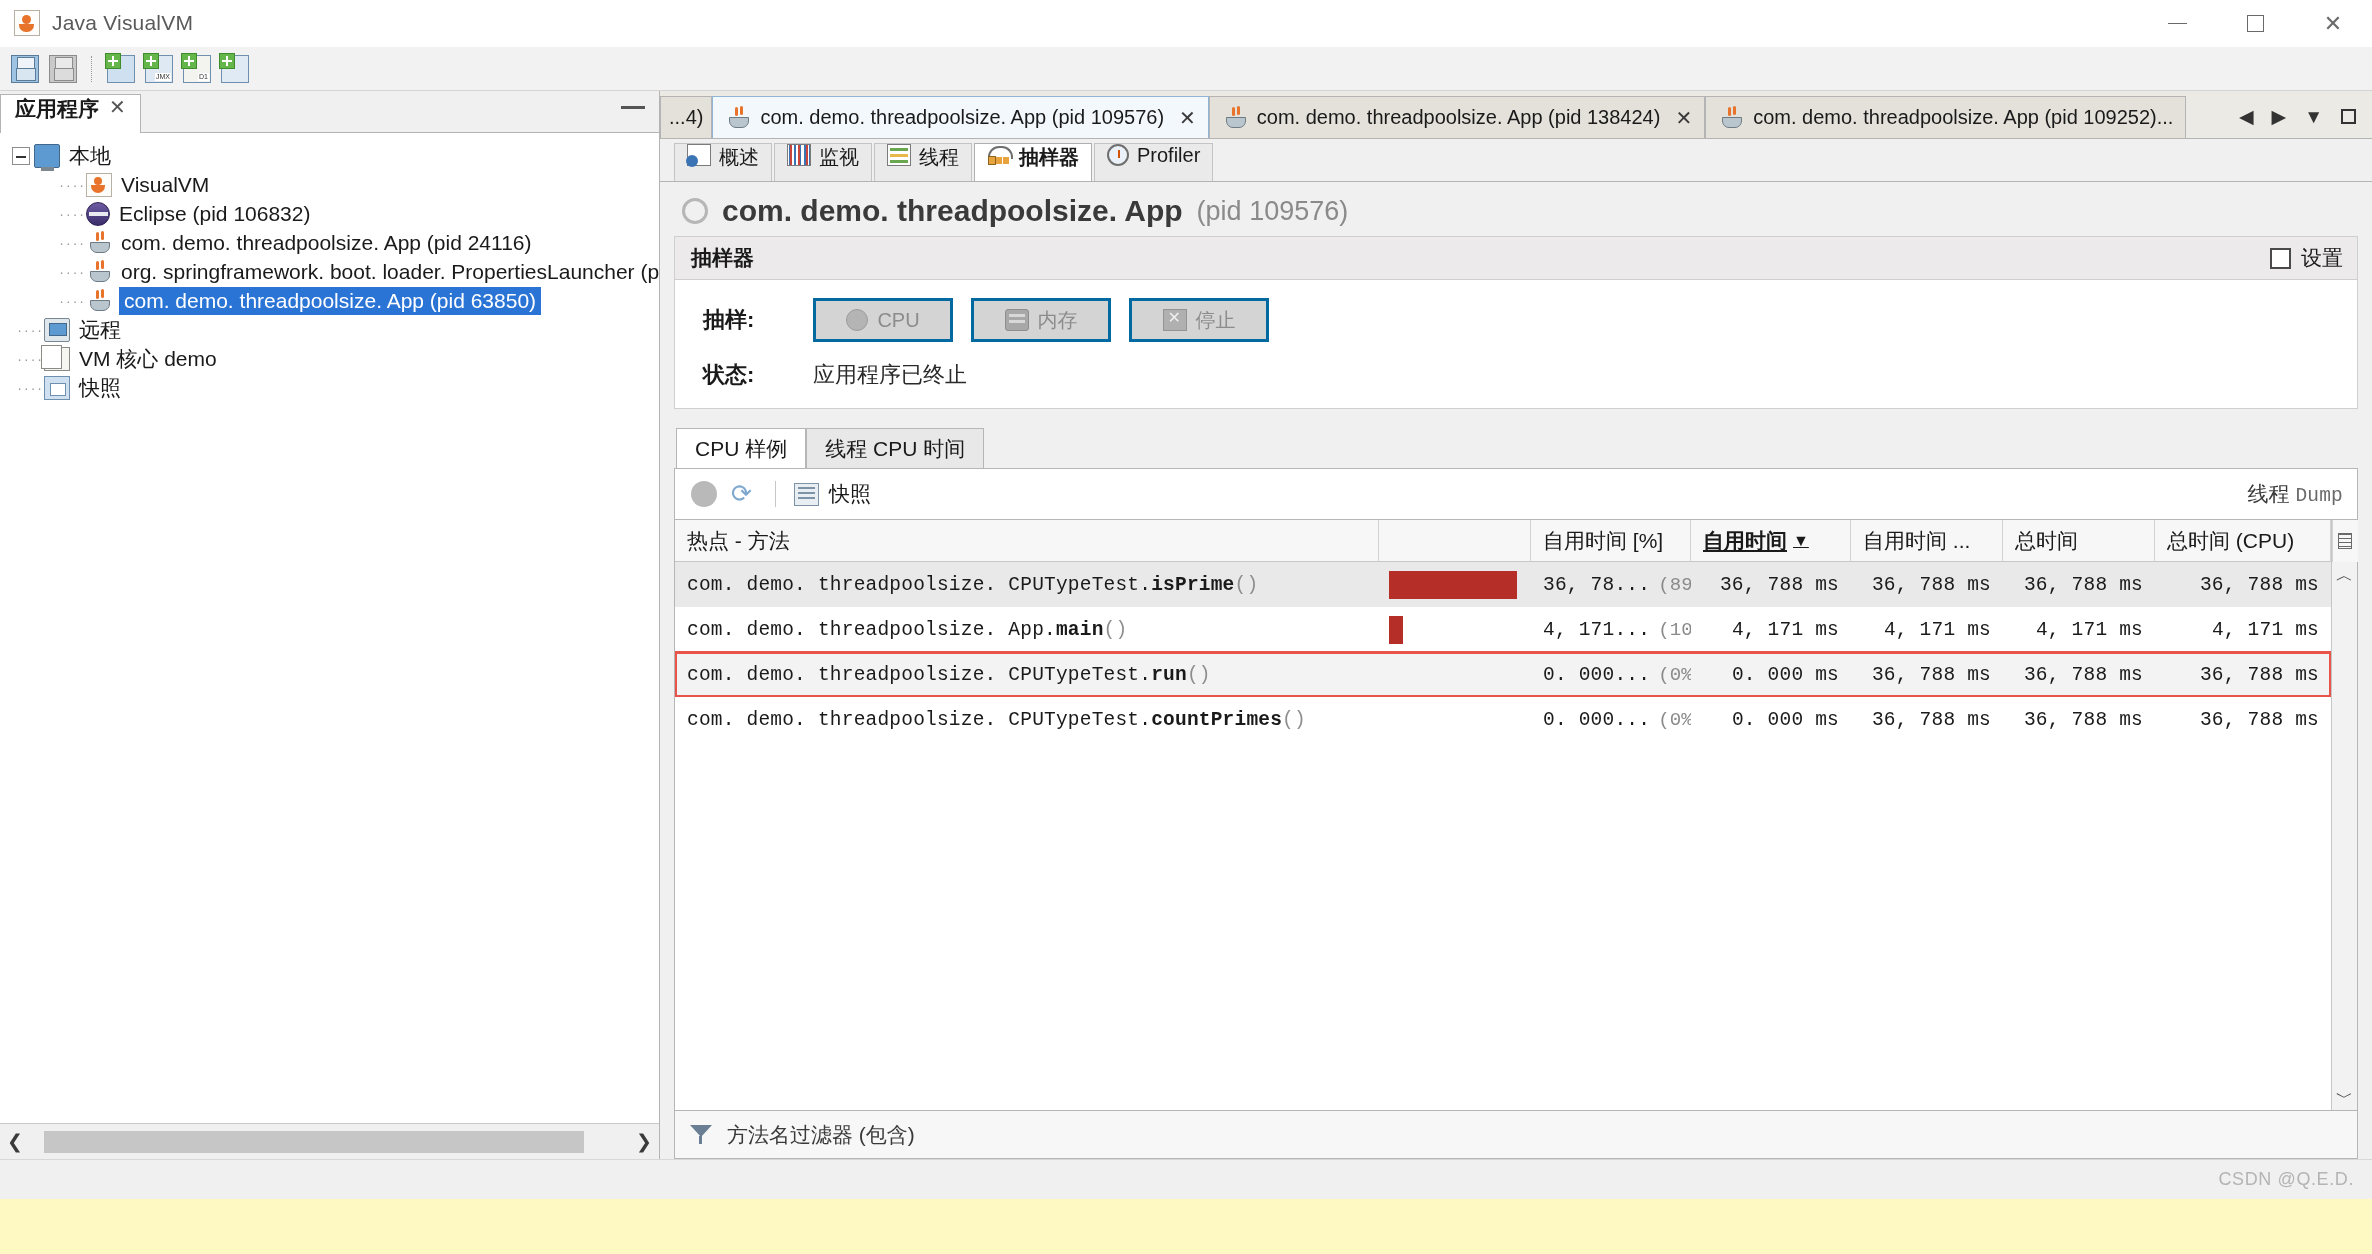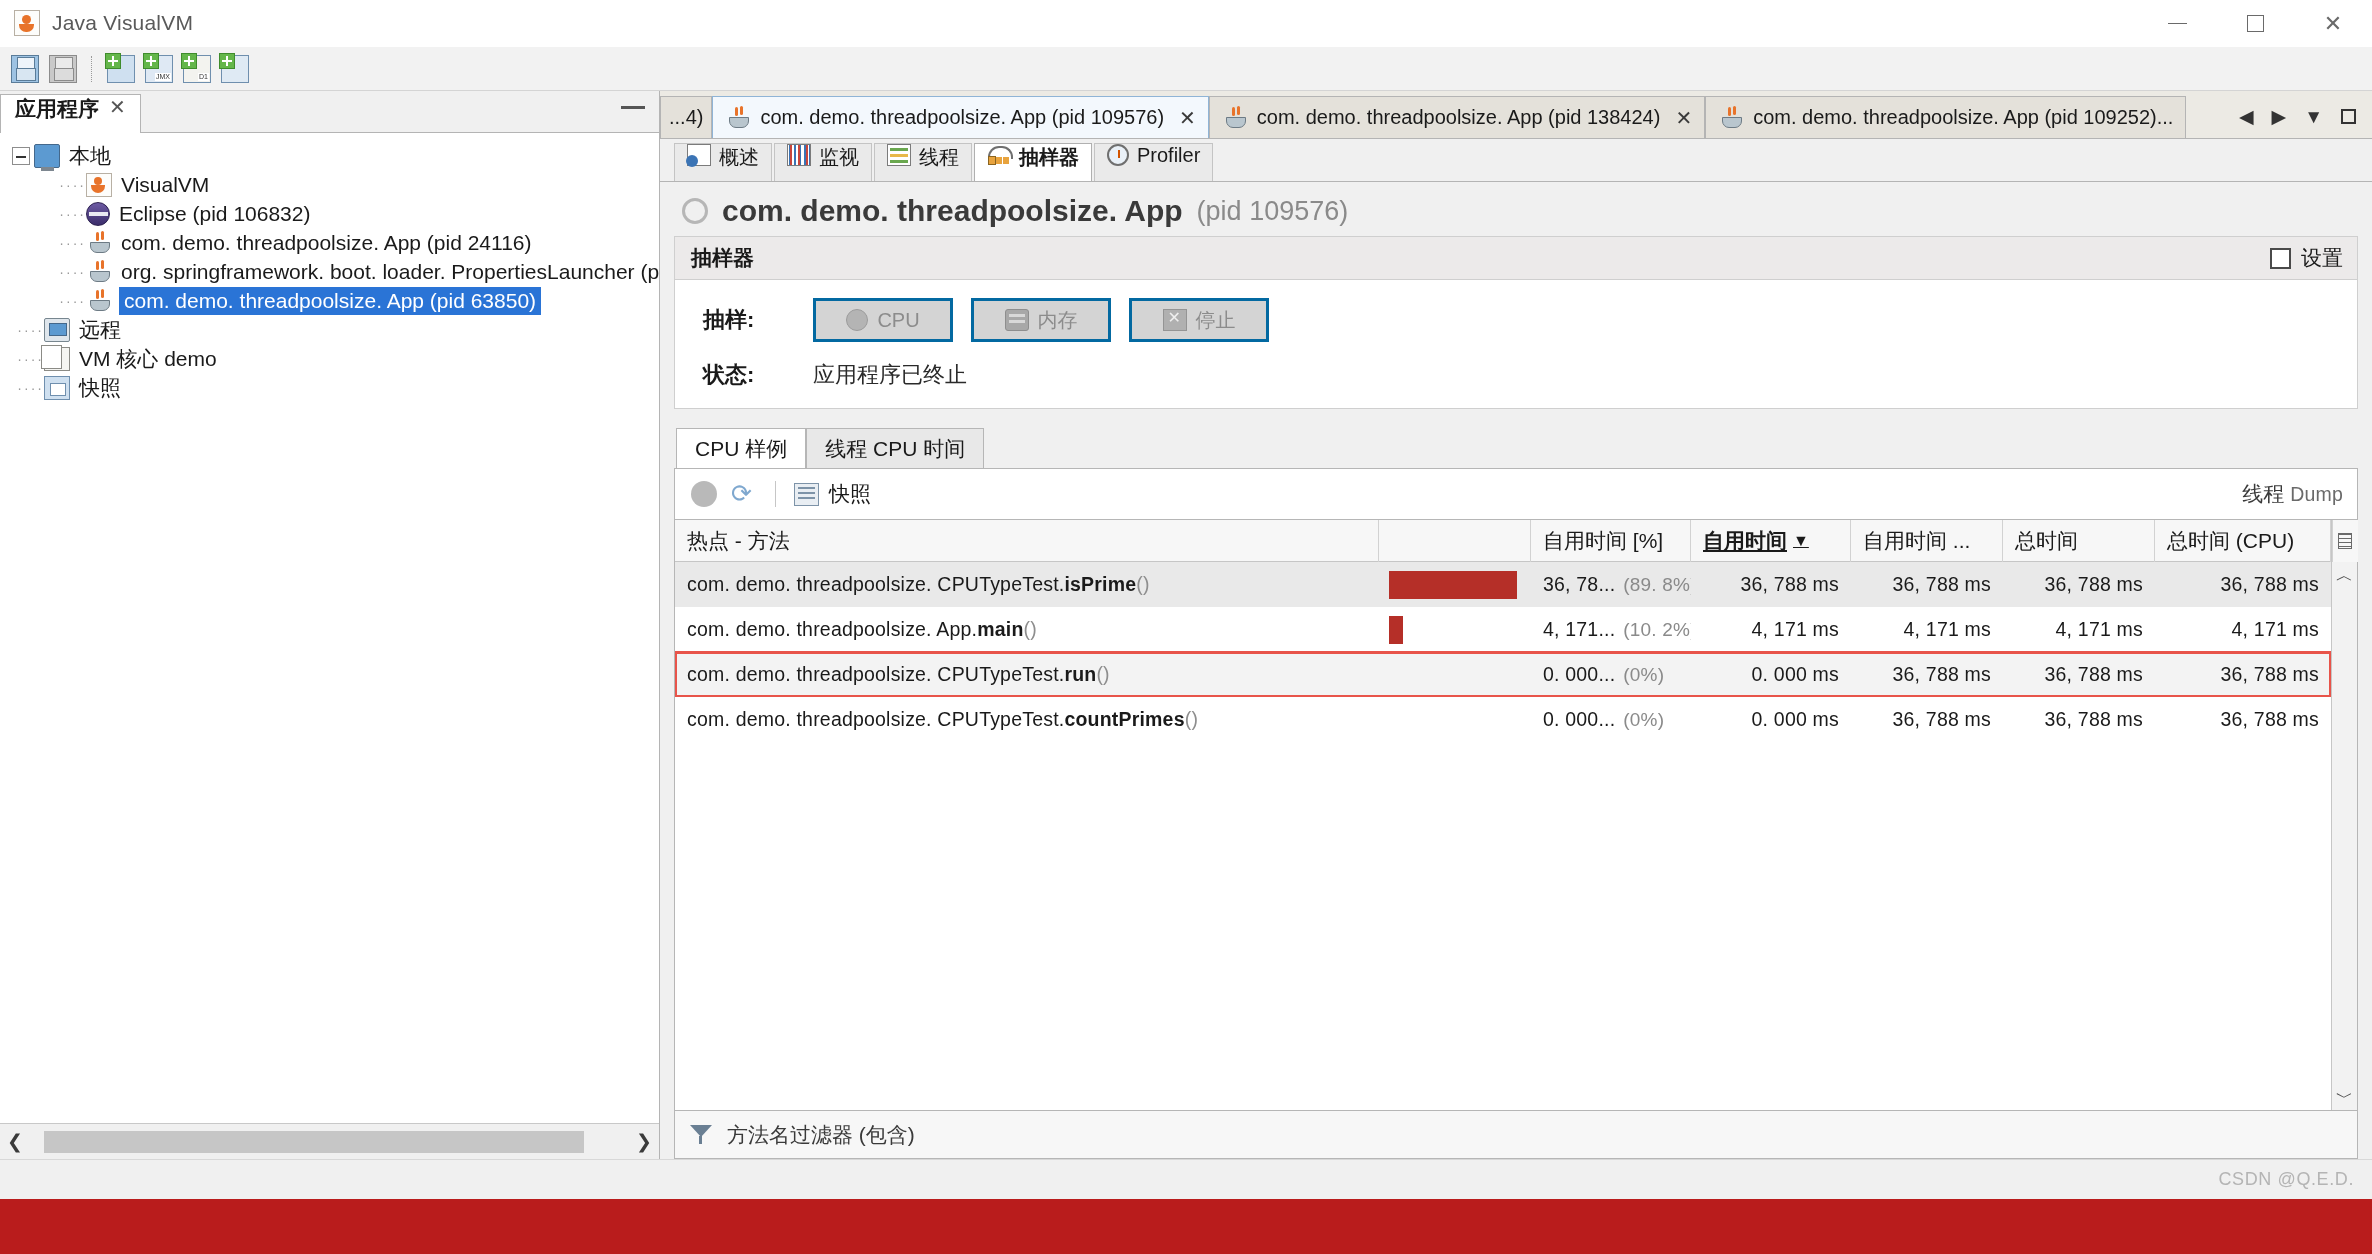--- a/index.html
+++ b/index.html
@@ -5,21 +5,21 @@
   * { box-sizing: border-box; }
   html, body { margin:0; padding:0; }
   body {
     width:2372px; height:1254px;
     background:#f0f0f0;
     font-family:"Liberation Sans", sans-serif;
     font-size:21px;
     color:#1a1a1a;
     overflow:hidden;
   }
-  .app { position:relative; width:2372px; height:1254px; background:#b91c1c; }
+  .app { position:relative; width:2372px; height:1254px; background:#fef9c3; }
 
   
   .titlebar {
     height:47px; background:#ffffff; display:flex; align-items:center;
     border-bottom:1px solid #ffffff; position:relative;
   }
   .title-icon {
     width:26px; height:26px; margin-left:14px; margin-right:12px;
     border:1px solid #b8b0a4; background:#fdfdfb; position:relative; flex:none;
   }
@@ -220,21 +220,21 @@
   .c-totalcpu { width:176px; }
   .tbody { flex:1; overflow:hidden; position:relative; }
   .tr { display:flex; height:45px; align-items:center; font-size:20.5px; position:relative; }
   .tr.odd { background:#e9e9e9; }
   .tr.even { background:#ffffff; }
   .tr.alt { background:#f3f3f3; }
   .td { padding:0 12px; height:45px; display:flex; align-items:center; white-space:nowrap; overflow:hidden; }
   .td.num { justify-content:flex-end; }
   .td.pctcell { justify-content:flex-start; gap:8px; }
   .pct { color:#8a8a8a; font-size:19px; }
-  .mono { font-family:Liberation Sans, sans-serif; font-size:19.5px; letter-spacing:.2px; }
+  .mono { font-family:Liberation Mono, monospace; font-size:19.5px; letter-spacing:.2px; }
   .mname { font-weight:bold; }
   .paren { color:#8e8e8e; }
   .barcell { display:flex; align-items:center; height:45px; padding-left:10px; }
   .bar { height:28px; background:#b52f28; }
   .row-highlight { outline:3px solid #e8544a; outline-offset:-2px; }
   .vscroll { width:26px; background:#f2f2f2; border-left:1px solid #c6c6c6; display:flex;
              flex-direction:column; align-items:center; }
   .vs-arrow { height:26px; display:flex; align-items:center; justify-content:center; color:#4a4a4a; font-size:17px; }
   .vs-space { flex:1; }
   .col-btn { width:26px; height:42px; background:#f7f7f7; border-left:1px solid #d2d2d2;

